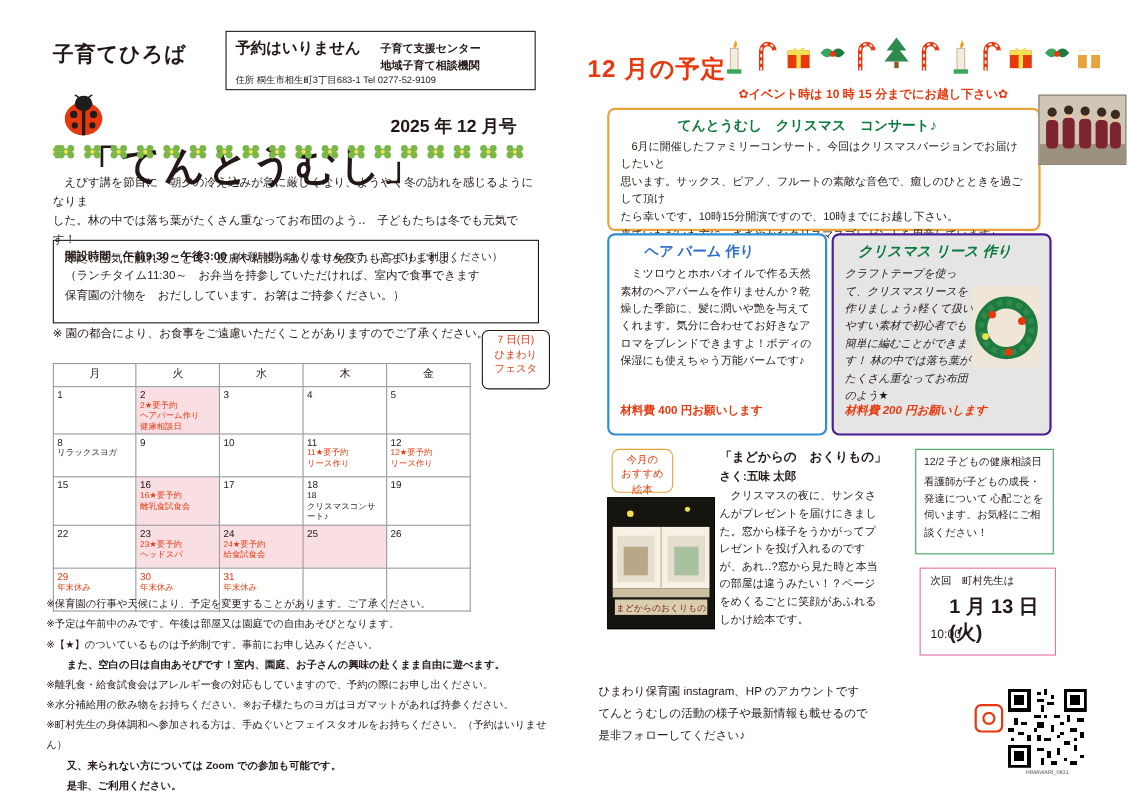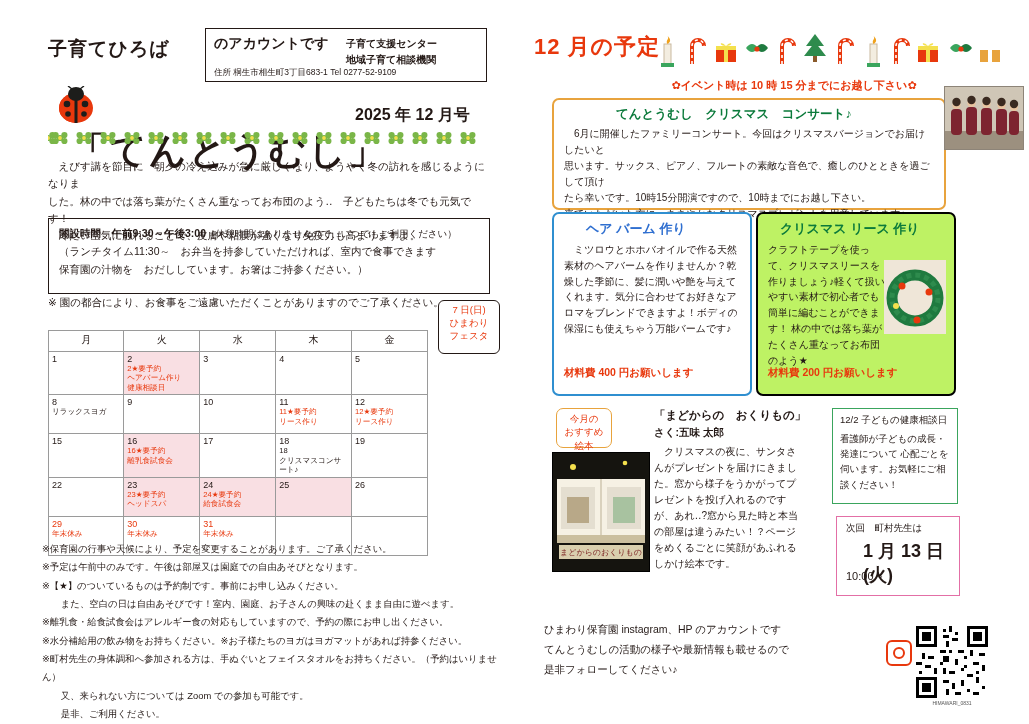--- a/index.html
+++ b/index.html
@@ -95,25 +95,25 @@
   .cell-pink{background:#f9dfe3;}
   .cell-holiday{color:#e8380d;}
   .holiday-txt{color:#e8380d;font-size:7.6px;}
 
   
   .notes{
     position:absolute;left:42px;top:540px;width:470px;
     font-size:9.4px;line-height:1.95;
   }
   .notes div{margin:0;}
-  .notes .ind{text-indent:1em;}
+  .notes .ind{text-indent:1em;font-weight:bold;}
 
   
   .r-title{
-    position:absolute;left:10px;top:32px;
+    position:absolute;left:10px;top:48px;
     font-size:22px;font-weight:bold;color:#e8380d;letter-spacing:1px;
   }
   .xmas-icons{position:absolute;left:130px;top:30px;width:360px;height:40px;}
   .event-note{
     position:absolute;left:105px;top:78px;width:330px;
     text-align:center;font-size:11px;font-weight:bold;color:#e8380d;
   }
 
   .concert-box{
     position:absolute;left:28px;top:98px;width:390px;height:108px;
@@ -138,21 +138,21 @@
     position:absolute;left:32px;top:6px;font-size:13px;font-weight:bold;color:#2f6fd0;
   }
   .hair-box .body{
     position:absolute;left:10px;top:28px;width:176px;font-size:10px;line-height:1.58;
   }
   .hair-box .fee{
     position:absolute;left:10px;top:152px;font-size:10.5px;color:#e8380d;font-weight:bold;
   }
   .wreath-box{
     position:absolute;left:232px;top:212px;width:196px;height:180px;
-    border:2px solid #000000;border-radius:7px;background:#bef264;
+    border:2px solid #4c1d95;border-radius:7px;background:#e5e5e5;font-style:italic;
   }
   .wreath-box .ttl{
     position:absolute;left:22px;top:6px;font-size:13px;font-weight:bold;color:#0b7a3b;
   }
   .wreath-box .body{
     position:absolute;left:10px;top:28px;width:120px;font-size:10px;line-height:1.58;
   }
   .wreath-box .fee{
     position:absolute;left:10px;top:152px;font-size:10.5px;color:#e8380d;font-weight:bold;
   }
@@ -224,21 +224,21 @@
 </head>
 <body>
 
 <div class="page">
 
   <div class="left">
 
     <div class="title-kosodate">子育てひろば</div>
 
     <div class="box-hospital">
-      <div class="l1">のアカウントです</div>
+      <div class="l1">予約はいりません</div>
       <div class="l1b">子育て支援センター</div>
       <div class="l2b">地域子育て相談機関</div>
       <div class="l3">住所 桐生市相生町3丁目683-1  Tel 0277-52-9109</div>
     </div>
 
     <svg class="ladybug" viewBox="0 0 48 40">
       <ellipse cx="24" cy="22" rx="17" ry="15" fill="#e8380d"></ellipse>
       <path d="M24 7 a17 15 0 0 0 -17 15 a17 15 0 0 0 17 15 z" fill="#e8380d"></path>
       <rect x="22.5" y="7" width="3" height="30" fill="#1d1d1b"></rect>
       <ellipse cx="24" cy="8" rx="8" ry="7" fill="#1d1d1b"></ellipse>

